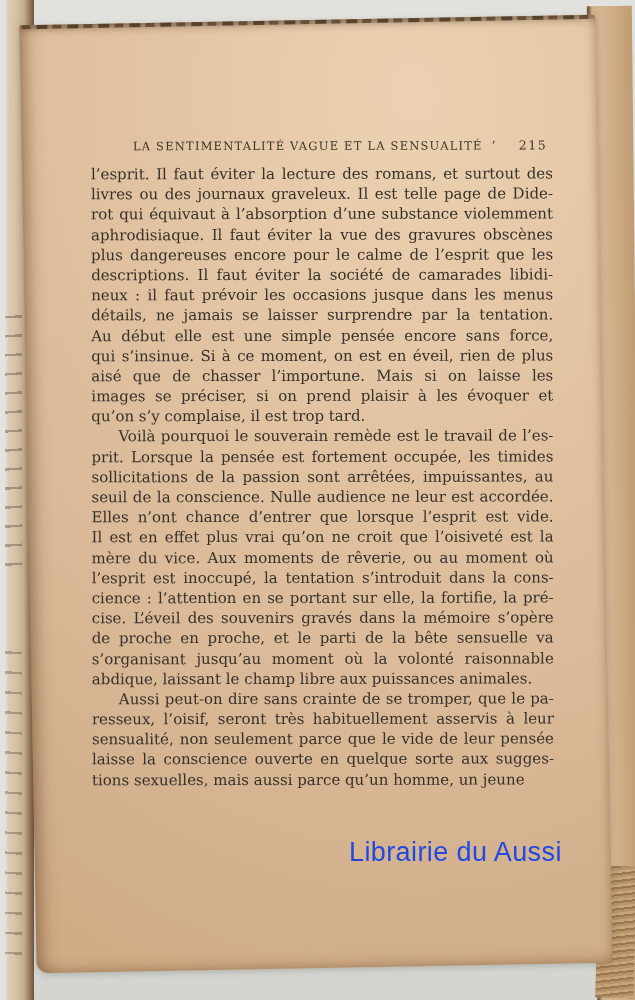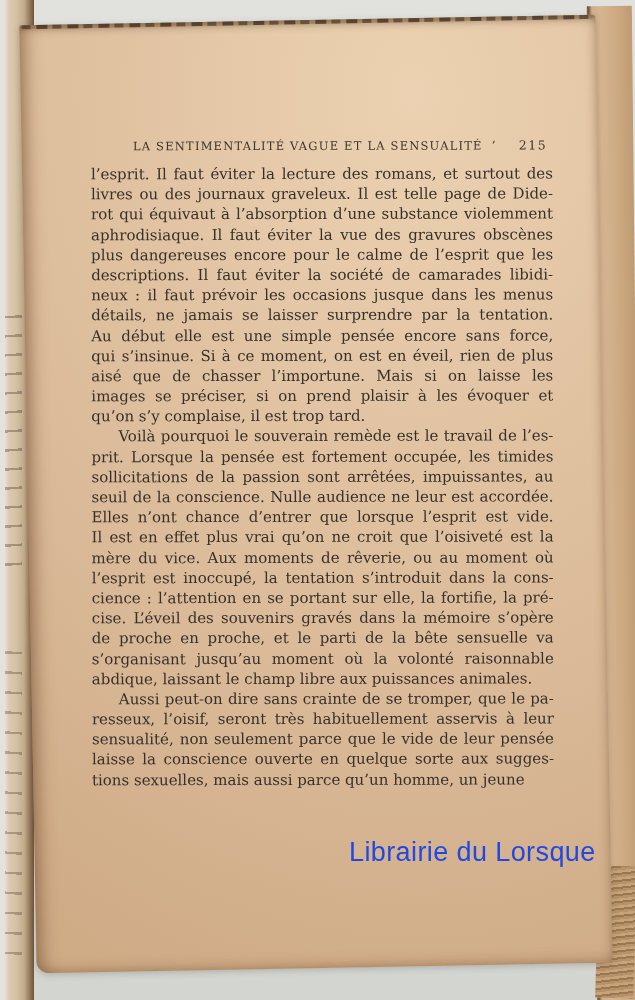--- a/index.html
+++ b/index.html
@@ -126,15 +126,15 @@
             <div class="line indent">Aussi peut-on dire sans crainte de se tromper, que le pa-</div>
             <div class="line">resseux, l’oisif, seront très habituellement asservis à leur</div>
             <div class="line">sensualité, non seulement parce que le vide de leur pensée</div>
             <div class="line">laisse la conscience ouverte en quelque sorte aux sugges-</div>
             <div class="line last">tions sexuelles, mais aussi parce qu’un homme, un jeune</div>
           </div>
         </div>
     </div>
   </div>
 
-  <div class="watermark" style="color: rgb(33, 73, 226);">Librairie du Lorsque</div>
+  <div class="watermark" style="color: rgb(33, 73, 226);">Librairie du Aussi</div>
 
 </div>
 
 </body></html>

